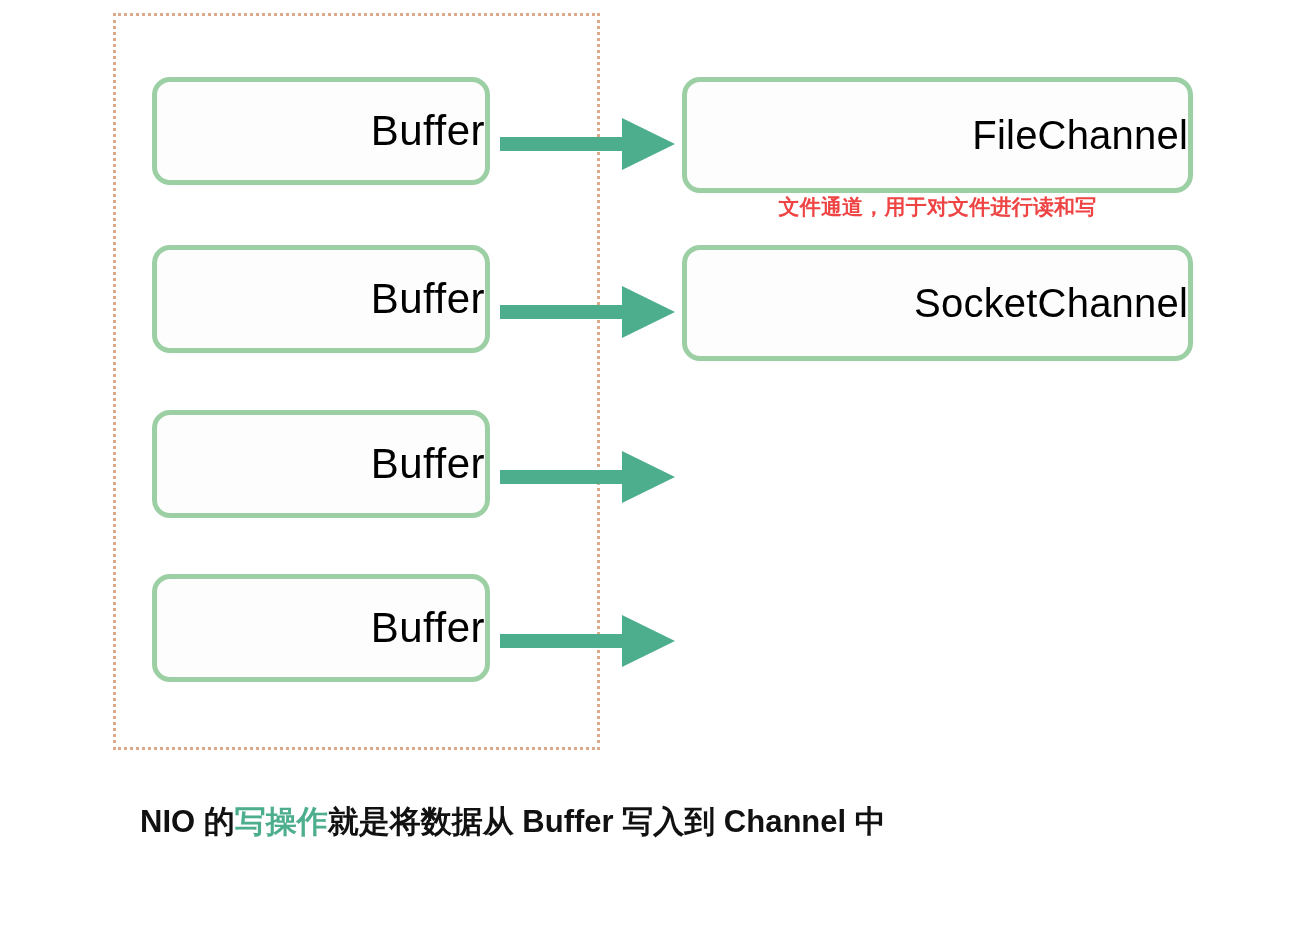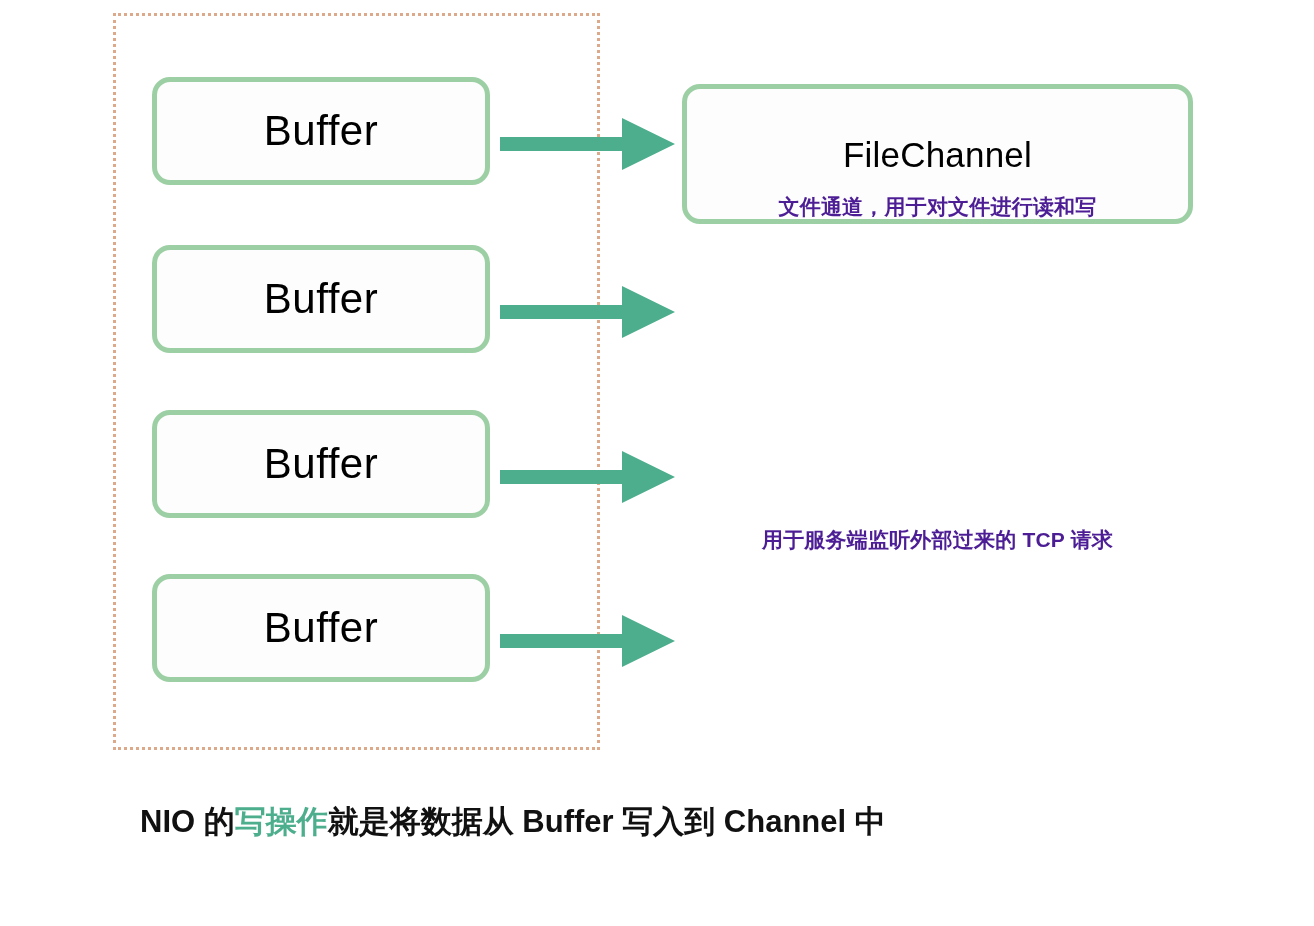--- a/index.html
+++ b/index.html
@@ -48,40 +48,40 @@
 
   
   .box {
     position: absolute;
     box-sizing: border-box;
     border: 5px solid #9ccfa4;
     border-radius: 18px;
     background: #fdfdfd;
     display: flex;
     align-items: center;
-    justify-content: center;
+    justify-content: flex-end;
     color: #000000;
     line-height: 1;
   }
 
   .buffer-box {
     left: 152px;
     top: 0;
     width: 338px;
     height: 108px;
     font-size: 42px;
     letter-spacing: 0.5px;
   }
 
   .channel-box {
     left: 682px;
-    top: 7px;
+    top: 0;
     width: 511px;
-    height: 140px;
-    font-size: 35px;
+    height: 116px;
+    font-size: 40px;
     letter-spacing: 0.2px;
   }
 
   
   .arrow {
     position: absolute;
     left: 500px;
     top: 41px;
     width: 175px;
     height: 52px;
@@ -90,21 +90,21 @@
 
   
   .caption {
     position: absolute;
     left: 682px;
     width: 511px;
     top: 116px;
     text-align: center;
     font-size: 21px;
     font-weight: bold;
-    color: #4c1d95;
+    color: #ef4444;
     letter-spacing: 0.2px;
     white-space: nowrap;
   }
   .caption.wide {
     left: 660px;
     width: 555px;
   }
 
   
   .summary {
@@ -152,32 +152,34 @@
 
   <div class="row row-1">
     <div class="box buffer-box">
       <span>Buffer</span>
     </div>
     <div class="arrow">
       <svg width="175" height="52" viewBox="0 0 175 52" xmlns="http://www.w3.org/2000/svg">
         <path d="M0 19 L122 19 L122 0 L175 26 L122 52 L122 33 L0 33 Z" fill="#4cae8c"></path>
       </svg>
     </div>
+    <div class="box channel-box">
+      <span>SocketChannel</span>
+    </div>
   </div>
 
   <div class="row row-2">
     <div class="box buffer-box">
       <span>Buffer</span>
     </div>
     <div class="arrow">
       <svg width="175" height="52" viewBox="0 0 175 52" xmlns="http://www.w3.org/2000/svg">
         <path d="M0 19 L122 19 L122 0 L175 26 L122 52 L122 33 L0 33 Z" fill="#4cae8c"></path>
       </svg>
     </div>
-    <div class="caption">用于服务端监听外部过来的 TCP 请求</div>
   </div>
 
   <div class="row row-3">
     <div class="box buffer-box">
       <span>Buffer</span>
     </div>
     <div class="arrow">
       <svg width="175" height="52" viewBox="0 0 175 52" xmlns="http://www.w3.org/2000/svg">
         <path d="M0 19 L122 19 L122 0 L175 26 L122 52 L122 33 L0 33 Z" fill="#4cae8c"></path>
       </svg>

